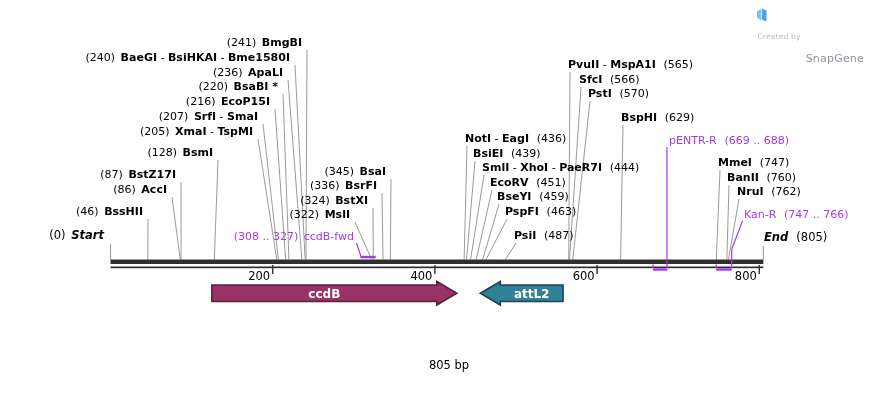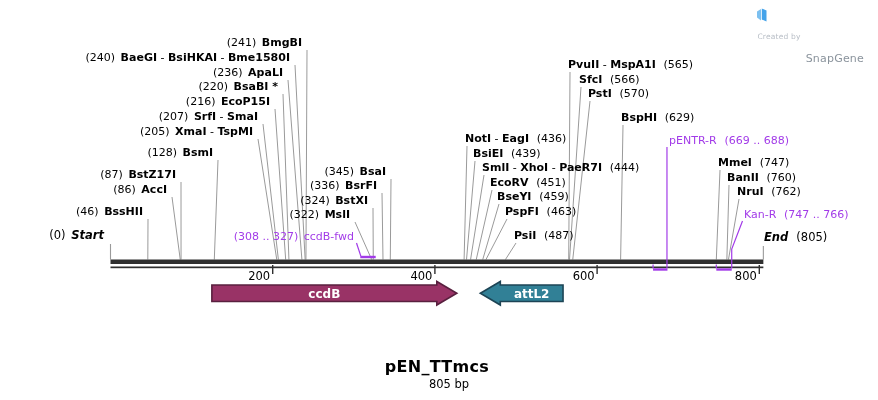--- a/index.html
+++ b/index.html
@@ -112,16 +112,15 @@
   <div class="watermark">
     <span class="created-by">Created by</span>
     <svg width="10" height="14" viewBox="0 0 10 14">
       <polygon points="0,3.5 4,1 4,12.5 0,9.5" fill="#7cc0f0"></polygon>
       <polygon points="4.8,0.5 9.5,2.5 9.5,13.5 4.8,11.5" fill="#44a3ea"></polygon>
     </svg>
     <span class="brand">SnapGene</span>
   </div>
 
   <div class="title-block">
-    <div class="title">pEN_TTmcs</div>
     <div class="subtitle">805 bp</div>
   </div>
 </div>
 
 </body></html>

